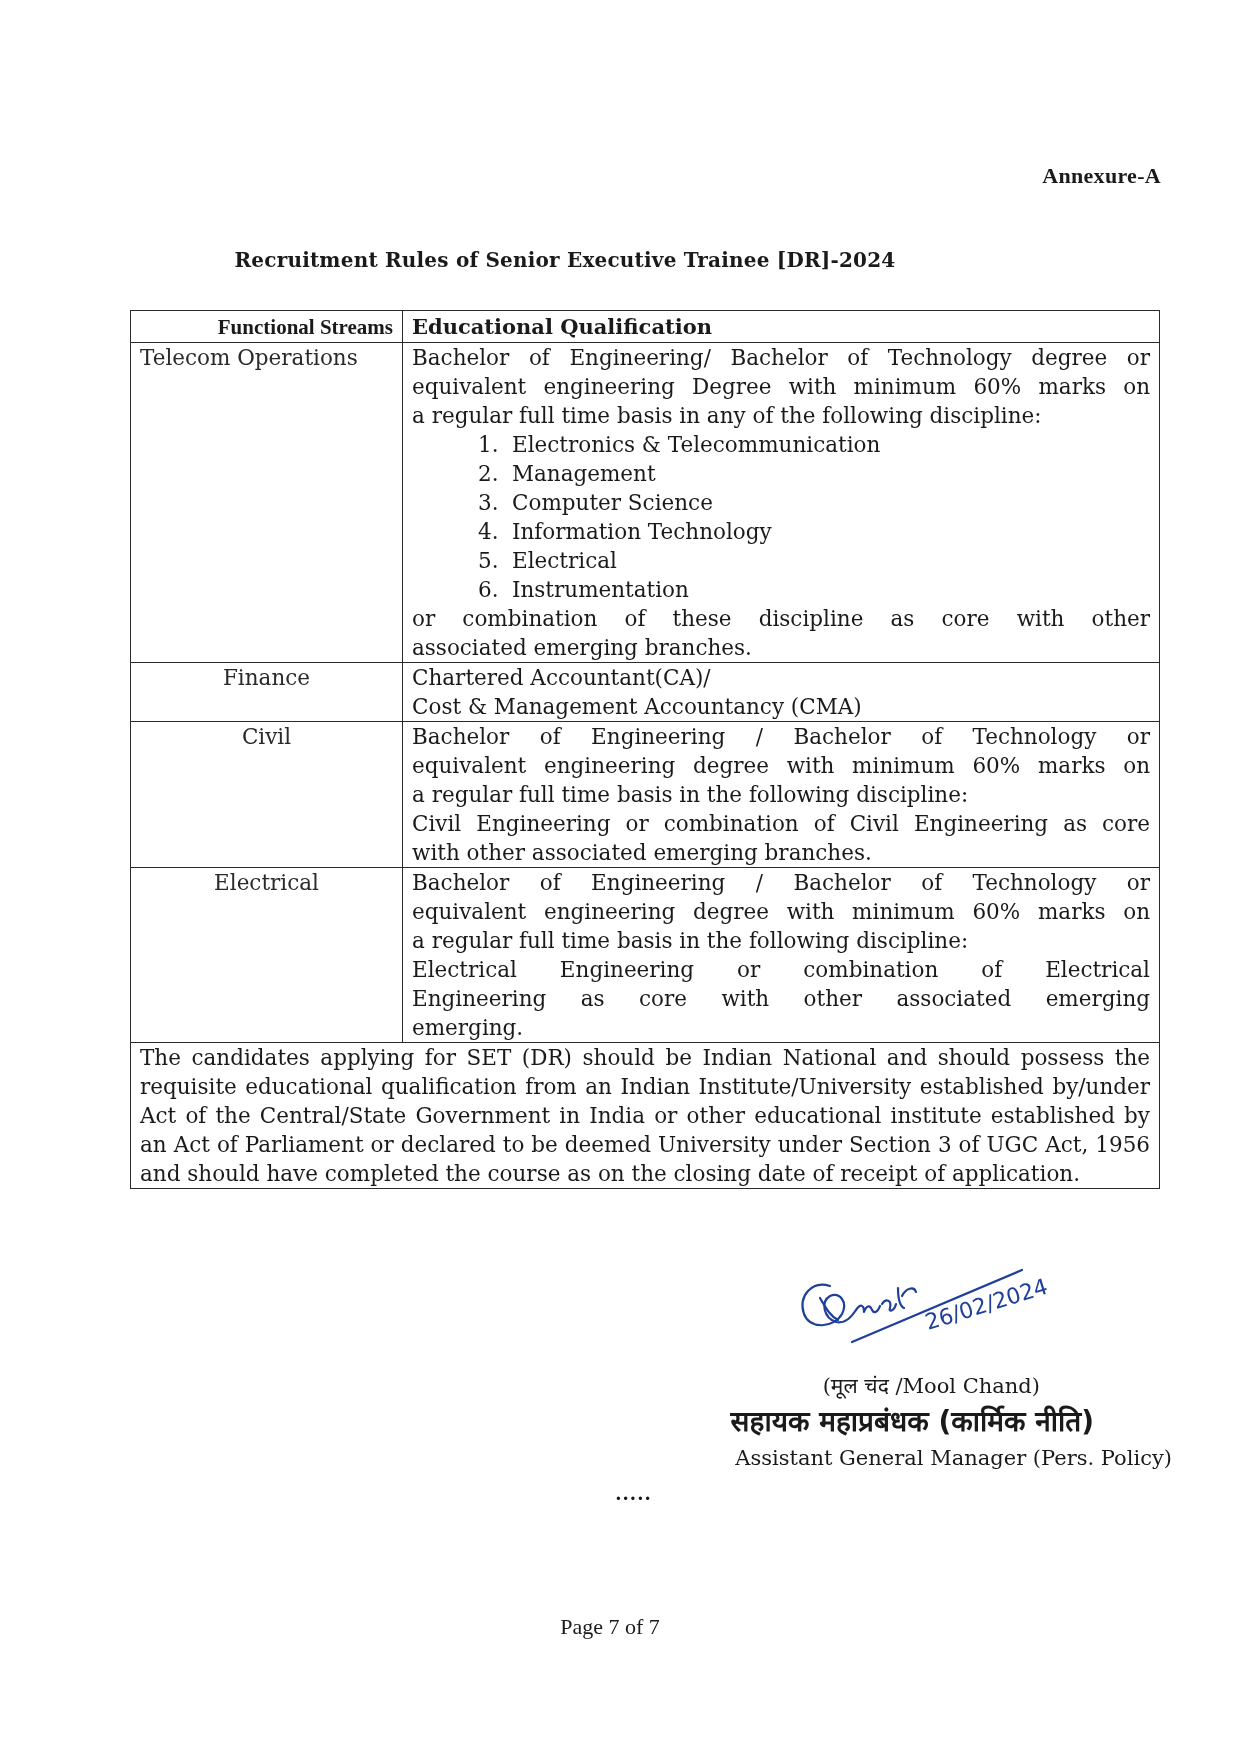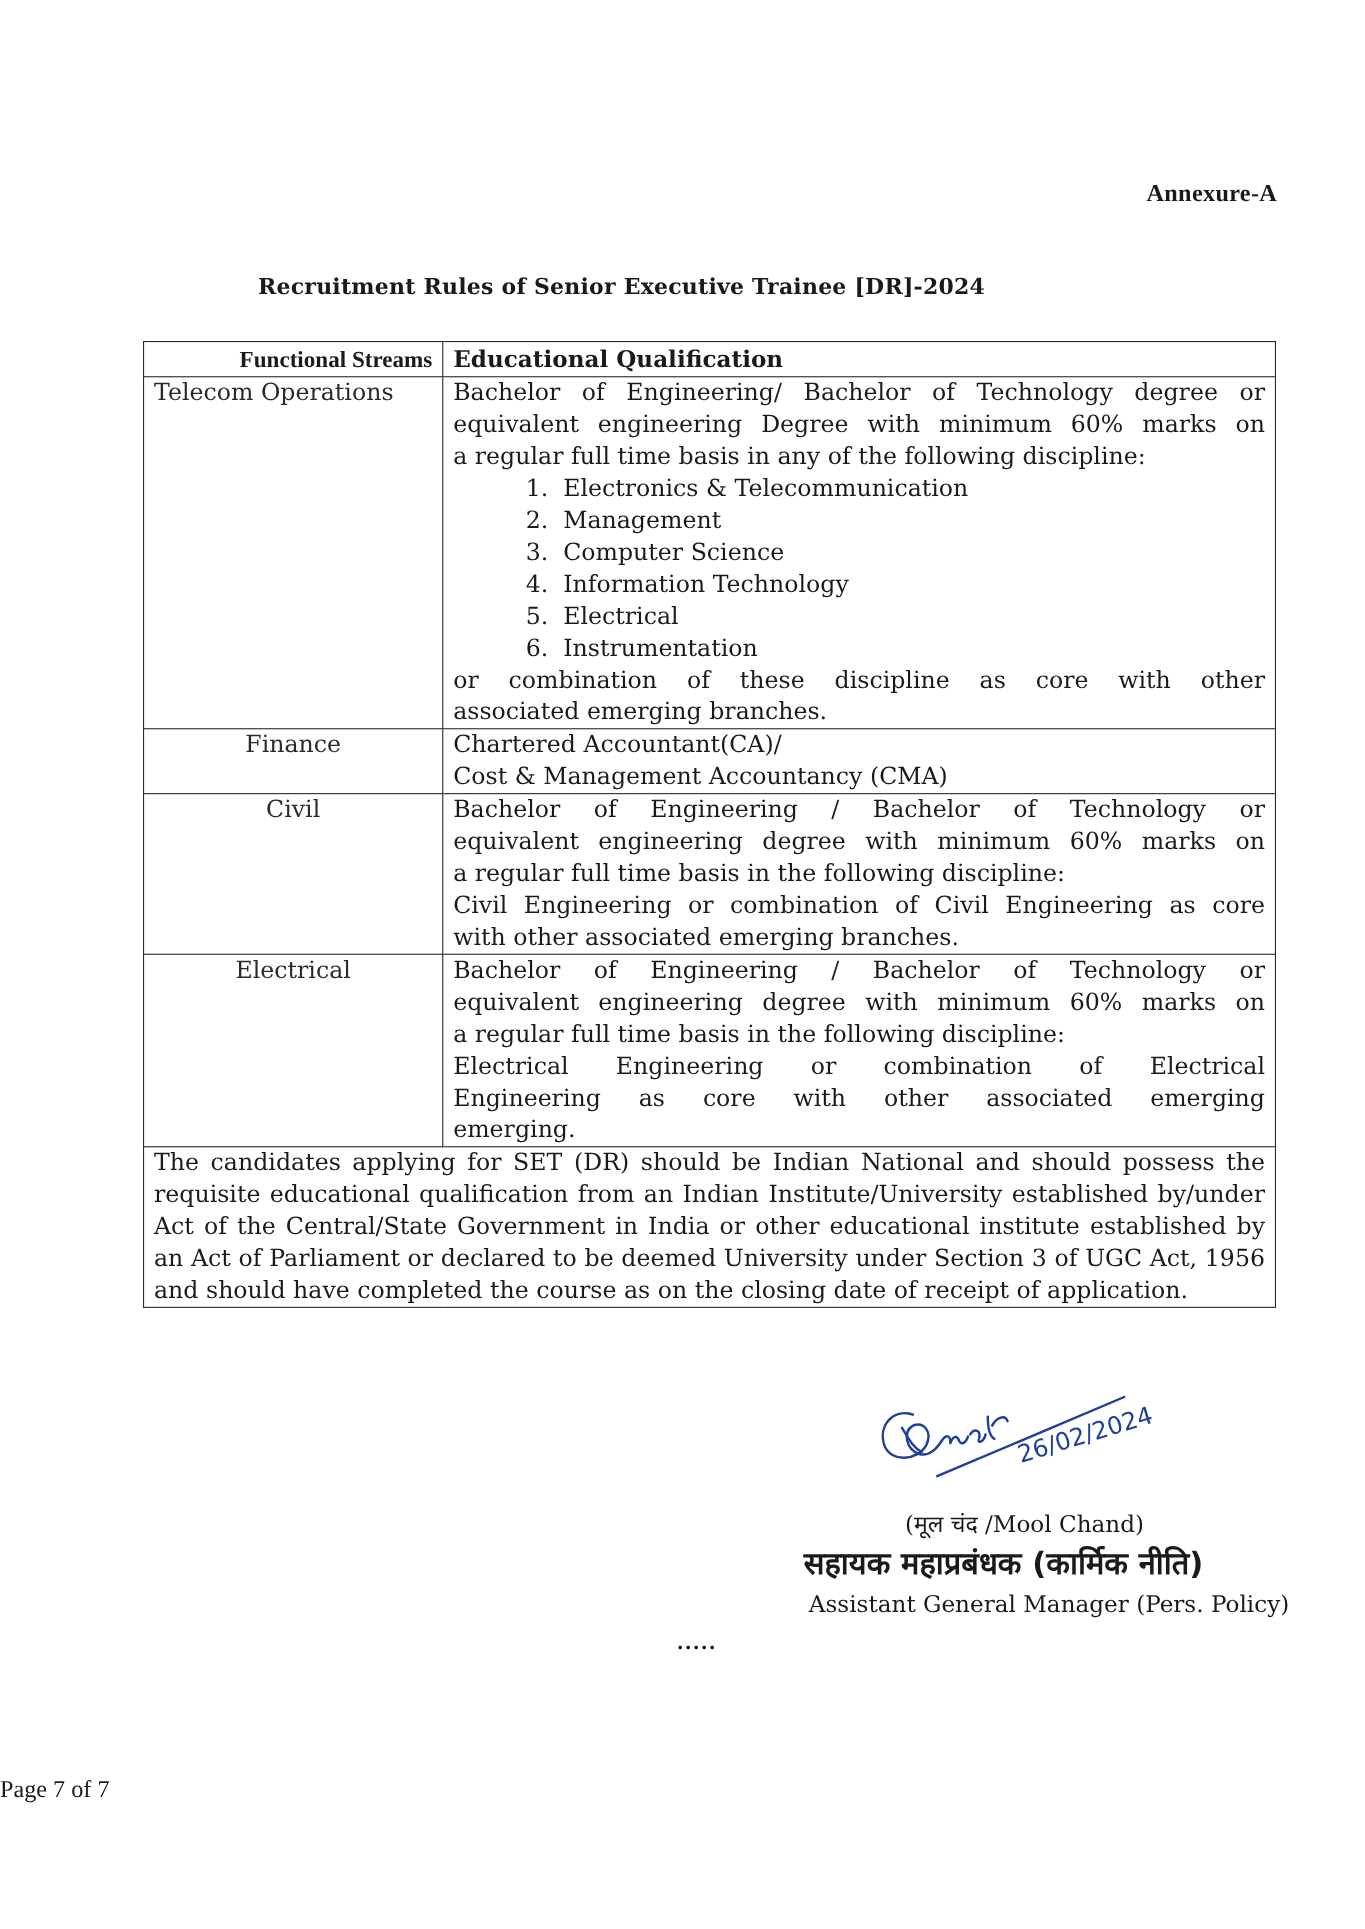--- a/index.html
+++ b/index.html
@@ -102,20 +102,21 @@
       font-weight: bold;
       letter-spacing: 1px;
       padding-left: 26px;
       box-sizing: border-box;
     }
     .page-num {
       position: absolute;
       top: 1614px;
       left: 0;
       width: 1220px;
+      text-align: center;
       font-family: "Liberation Serif", serif;
       font-size: 22px;
       box-sizing: border-box;
     }
   </style>
 </head>
 <body>
 
 <div class="annexure">Annexure-A</div>
 <div class="doc-title">Recruitment Rules of Senior Executive Trainee [DR]-2024</div>

